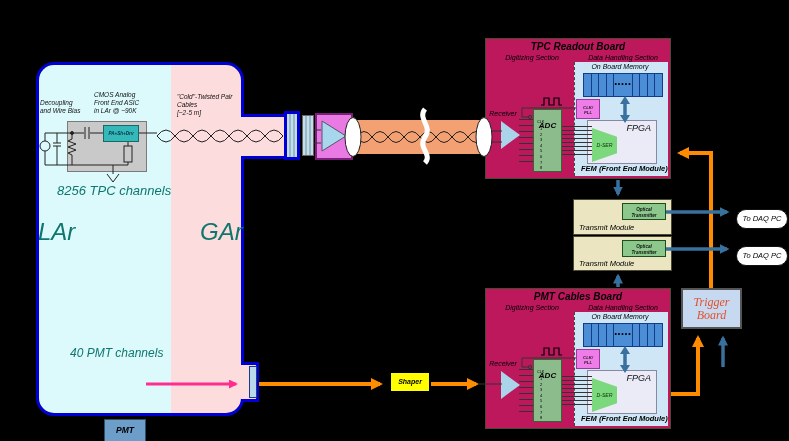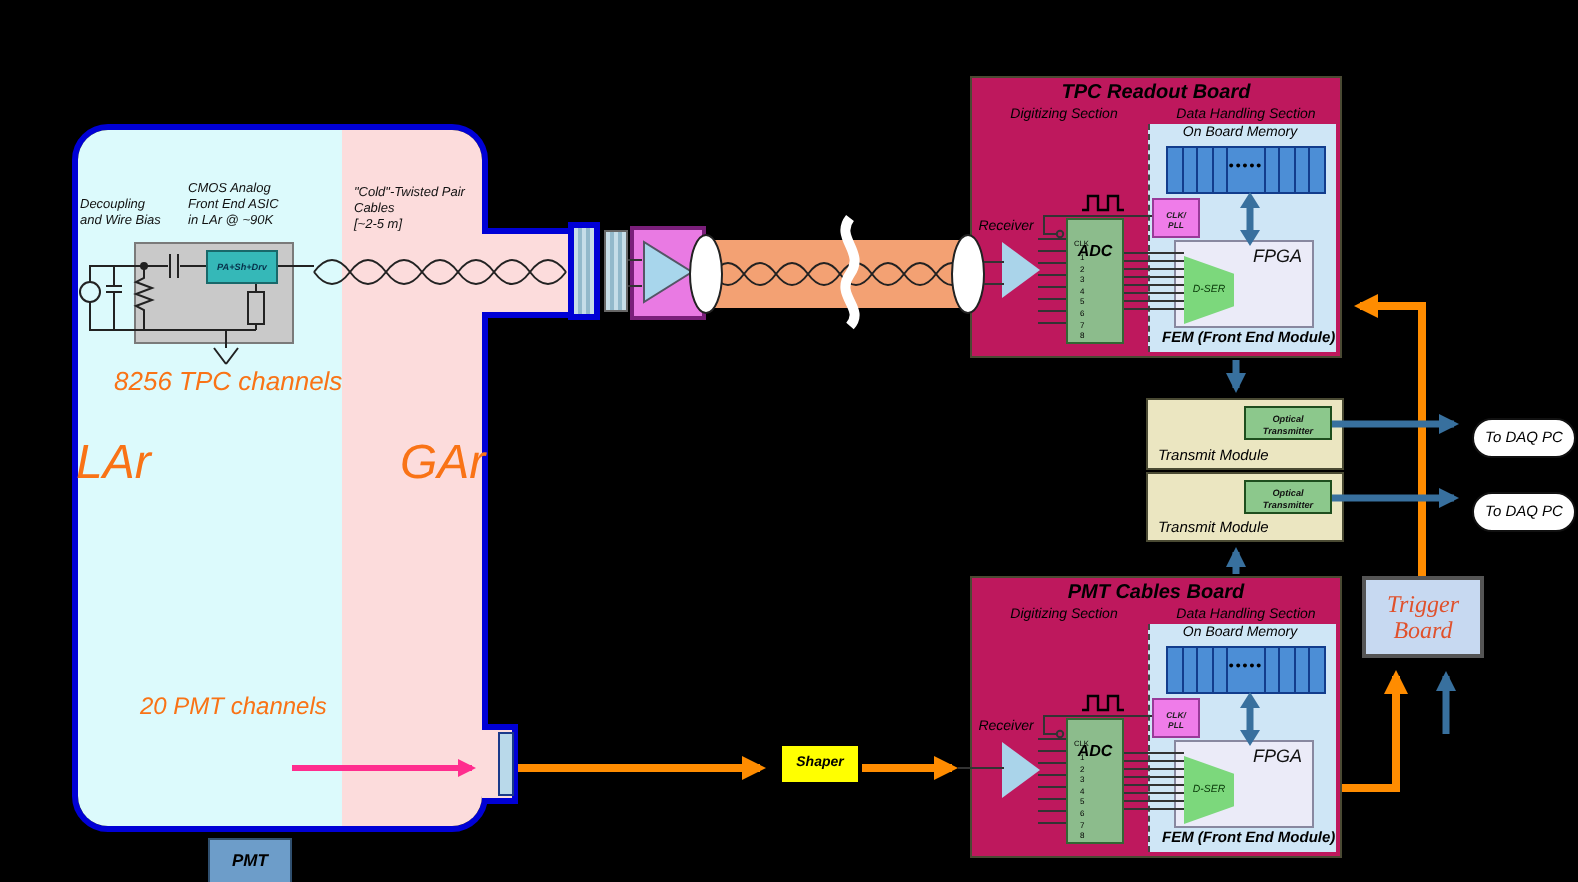--- a/index.html
+++ b/index.html
@@ -17,21 +17,21 @@
   #lar-region { width:132px; height:100%; background:#dcfafc; }
   #gar-region { flex:1; background:#fcdcdc; }
   #neck { left:241px; top:114px; width:46px; height:45px; background:#fcdcdc;
     border-top:3px solid #0000d6; border-bottom:3px solid #0000d6; }
   #pmt-feedthrough-stub { left:241px; top:362px; width:18px; height:40px; background:#fcdcdc;
     border:3px solid #0000d6; border-left:none; }
   #pmt-feedthrough-bar { left:249px; top:366px; width:8px; height:32px;
     background:#b9d9ea; border:1px solid #1a3a8a; z-index:6; }
 
   .note { font-size:6.5px; line-height:8px; color:#111; font-style:italic; }
-  .bluetxt { color:#f97316; font-style:italic; }
+  .bluetxt { color:#0f766e; font-style:italic; }
 
   #grey-circuit-box { left:67px; top:121px; width:80px; height:51px;
     background:#c9c9c9; border:1px solid #7a7a7a; }
   #asic-chip { left:103px; top:125px; width:36px; height:17px; background:#35b8b8;
     border:1px solid #18686a; color:#06304a; font-size:4.6px; font-weight:bold;
     font-style:italic; text-align:center; line-height:15px; z-index:4; }
 
   
   .ribbed { background:repeating-linear-gradient(90deg,#c6dde8 0 2px,#93b9cb 2px 4px); }
   #connector-a { left:284px; top:111px; width:16px; height:49px; border:3px solid #0000d6; z-index:5; }
@@ -120,21 +120,21 @@
   <div class="abs note pre" style="left:177px;top:93px;width:62px;">"Cold"-Twisted Pair
 Cables
 [~2-5 m]</div>
 
   <div class="abs" id="grey-circuit-box"></div>
   <div class="abs" id="asic-chip">PA+Sh+Drv</div>
 
   <div class="abs bluetxt" style="left:57px;top:183px;font-size:13px;">8256 TPC channels</div>
   <div class="abs bluetxt" style="left:38px;top:218px;font-size:24px;">LAr</div>
   <div class="abs bluetxt" style="left:200px;top:218px;font-size:24px;">GAr</div>
-  <div class="abs bluetxt" style="left:70px;top:346px;font-size:12px;">20 PMT channels</div>
+  <div class="abs bluetxt" style="left:70px;top:346px;font-size:12px;">40 PMT channels</div>
   <div class="abs" id="pmt-box">PMT</div>
 
   <div class="abs ribbed" id="connector-a"></div>
   <div class="abs ribbed" id="connector-b"></div>
   <div class="abs" id="amp-box"></div>
 
   <div class="abs" id="shaper-box">Shaper</div>
 
   <div class="abs board" style="top:38px">
     <div class="abs b-panel"></div>

